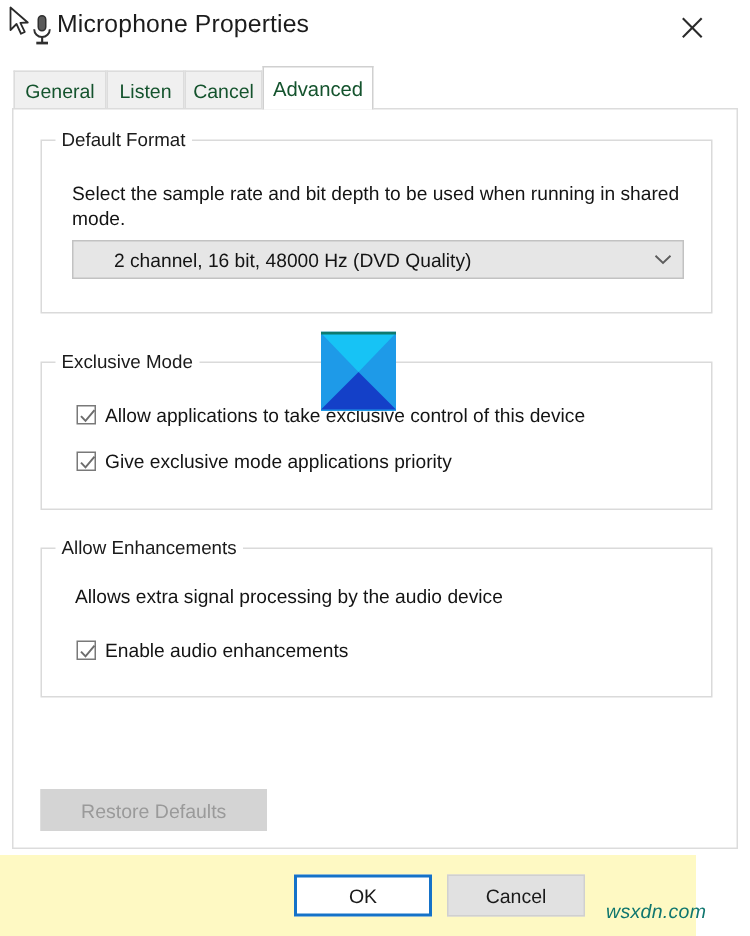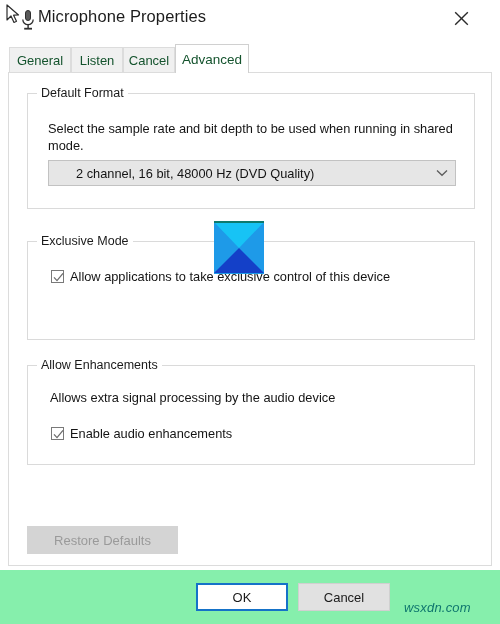--- a/index.html
+++ b/index.html
@@ -203,22 +203,22 @@
   }
   .btn.default {
     background: #ffffff;
     border: 2px solid #1572c8;
   }
 
   
   .footer {
     position: absolute;
     left: 0; top: 570px;
-    width: 500px; height: 54px;
-    background: #86efac;
+    width: 464px; height: 54px;
+    background: #fef9c3;
   }
 
   .watermark {
     position: absolute;
     left: 404px; top: 600px;
     font-size: 13px;
     color: #0f766e;
     letter-spacing: 0.2px;
     z-index: 30;
     white-space: nowrap;
@@ -281,20 +281,28 @@
 
     <div class="cbrow" style="left:23px; top:27px;">
       <span class="cbox">
         <svg width="11" height="11" viewBox="0 0 11 11">
           <polyline points="1,5.4 4,8.6 10,1.4" fill="none" stroke="#6d6d6d" stroke-width="1.3"></polyline>
         </svg>
       </span>
       <span class="cblabel">Allow applications to take exclusive control of this device</span>
     </div>
 
+    <div class="cbrow" style="left:23px; top:58px;">
+      <span class="cbox">
+        <svg width="11" height="11" viewBox="0 0 11 11">
+          <polyline points="1,5.4 4,8.6 10,1.4" fill="none" stroke="#6d6d6d" stroke-width="1.3"></polyline>
+        </svg>
+      </span>
+      <span class="cblabel">Give exclusive mode applications priority</span>
+    </div>
   </div>
 
   <div class="group" style="left:18px; top:292px; width:448px; height:100px;">
     <div class="group-label">Allow Enhancements</div>
 
     <div class="group-text" style="left:22px; top:23px; width:400px;">Allows extra signal processing by the audio device</div>
 
     <div class="cbrow" style="left:23px; top:60px;">
       <span class="cbox">
         <svg width="11" height="11" viewBox="0 0 11 11">

